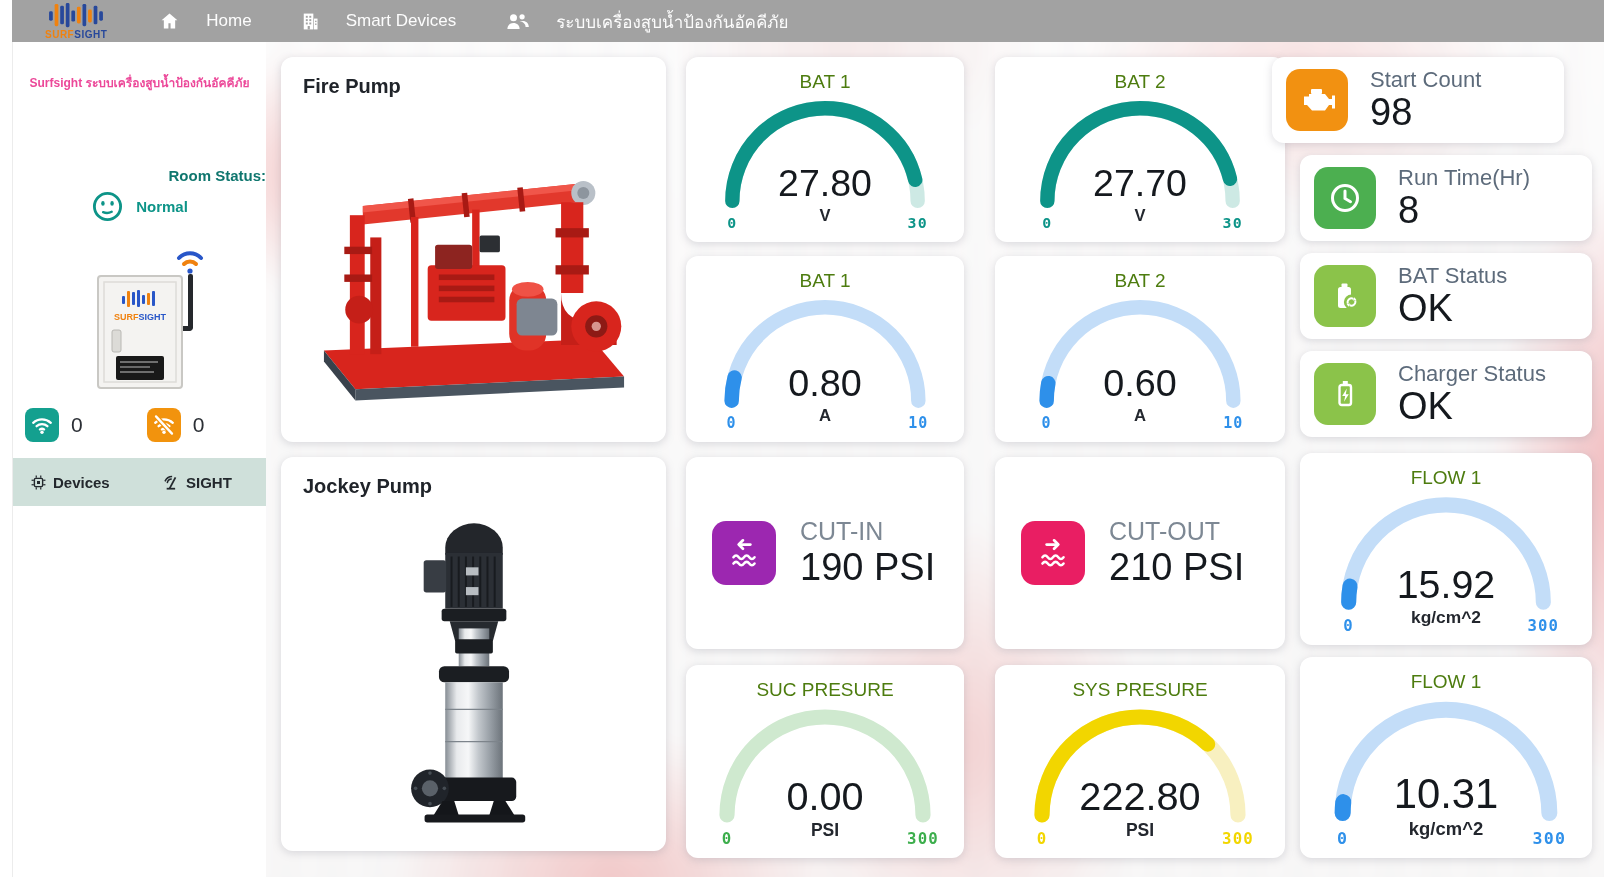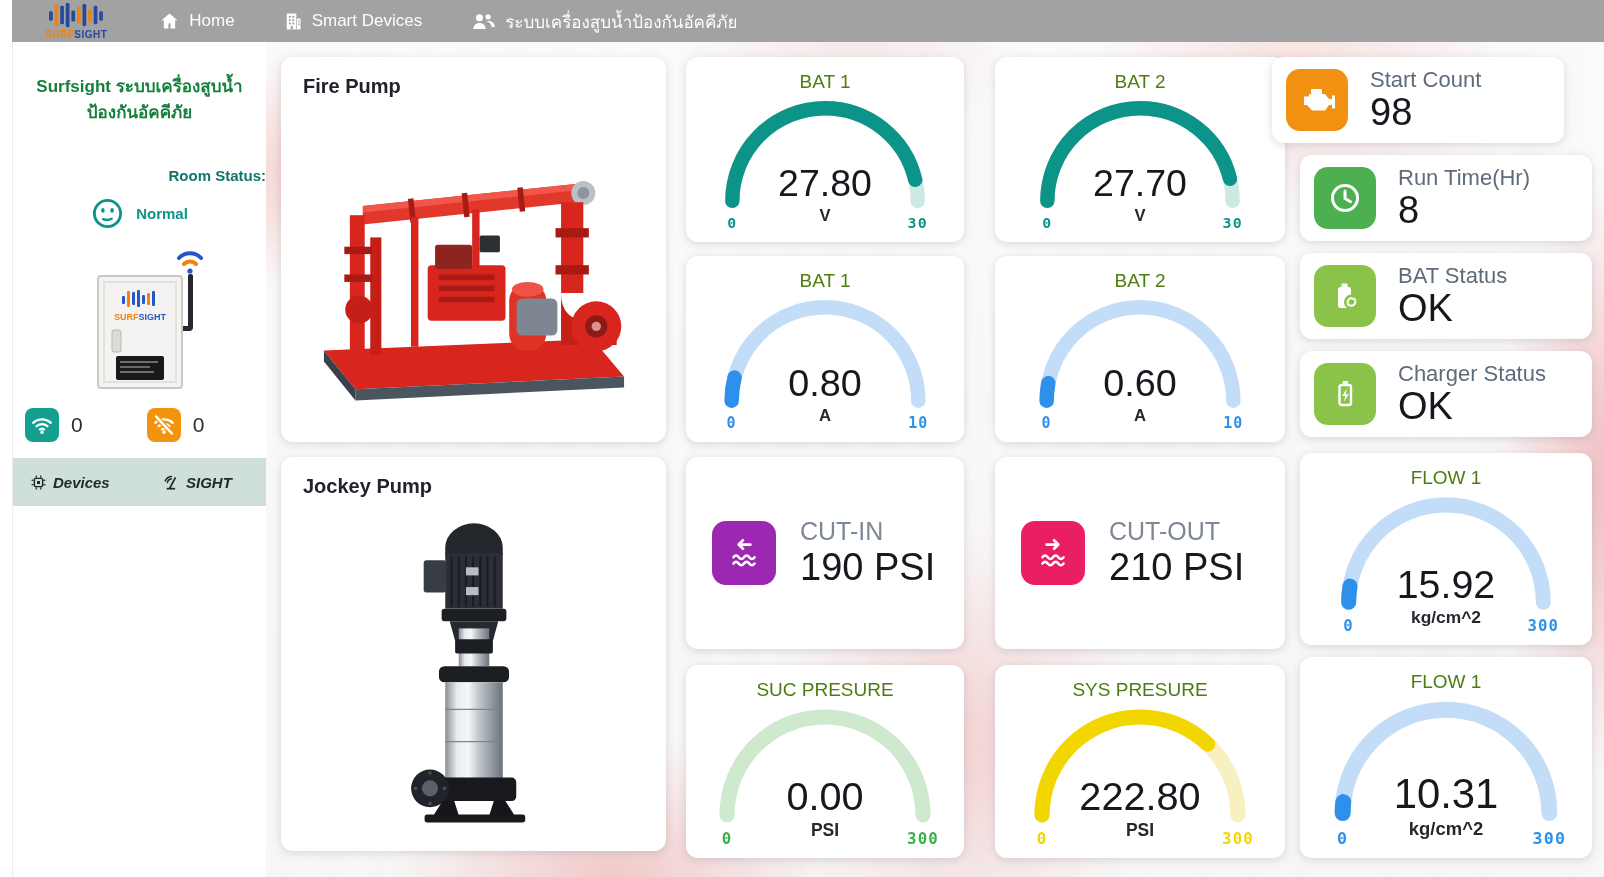--- a/index.html
+++ b/index.html
@@ -5,39 +5,39 @@
   html,body{margin:0;padding:0;background:#ffffff;}
   .app{position:relative;width:1604px;height:877px;overflow:hidden;background:#fff;
        font-family:"Liberation Sans","DejaVu Sans",sans-serif;-webkit-font-smoothing:antialiased;}
 
   
   .navbar{position:absolute;left:12px;top:0;width:1592px;height:42px;background:#a2a2a2;
           display:flex;align-items:center;z-index:30;}
   .nav-logo{display:flex;flex-direction:column;align-items:center;margin-left:33px;margin-right:28px;cursor:pointer;}
   .nav-logo .brand{font-size:10px;font-weight:bold;letter-spacing:.5px;line-height:10px;margin-top:1px;}
   .brand .surf{color:#f0820f;} .brand .sight{color:#27489b;}
-  .nav-item{display:flex;align-items:center;gap:9px;color:#fdfdfd;font-size:17px;margin:0 24px;cursor:pointer;white-space:nowrap;}
+  .nav-item{display:flex;align-items:center;gap:26px;color:#fdfdfd;font-size:17px;margin:0 24px;cursor:pointer;white-space:nowrap;}
   .nav-item svg{display:block;}
 
   
   .sidebar{position:absolute;left:12px;top:42px;width:253px;height:835px;background:#fff;
            border-left:1px solid #ececec;z-index:20;}
-  .sb-title{position:absolute;top:32px;left:12px;width:229px;text-align:center;font-size:17px;
-            font-weight:600;color:#15803d;line-height:1.55;}
+  .sb-title{position:absolute;top:32px;left:12px;width:229px;text-align:center;font-size:12px;
+            font-weight:600;color:#ec4899;line-height:1.55;}
   .sb-room-label{position:absolute;top:125px;left:0;width:253px;text-align:right;font-size:15px;font-weight:bold;color:#0f766e;}
-  .sb-status{position:absolute;top:155px;left:0;width:253px;display:flex;justify-content:center;align-items:center;gap:12px;}
+  .sb-status{position:absolute;top:148px;left:0;width:253px;display:flex;justify-content:center;align-items:center;gap:12px;}
   .sb-status .status-text{font-size:15px;font-weight:600;color:#0d9488;}
   .sb-device-img{position:absolute;top:192px;left:0;width:253px;display:flex;justify-content:center;}
   .sb-wifi-row{position:absolute;top:366px;left:12px;width:229px;display:flex;align-items:center;}
   .wifi-badge{width:34px;height:34px;border-radius:8px;display:flex;align-items:center;justify-content:center;}
   .wifi-on{background:#14a08f;} .wifi-off{background:#f2930d;}
   .wifi-count{font-size:21px;color:#2b2f35;margin-left:12px;}
   .sb-table-head{position:absolute;top:416px;left:0px;width:253px;height:48px;background:#cfe0da;
                  display:flex;align-items:center;}
-  .sb-th{display:flex;align-items:center;gap:7px;font-size:15px;font-weight:bold;color:#23282d;font-style:italic;}
+  .sb-th{display:flex;align-items:center;gap:7px;font-size:15px;font-weight:bold;color:#23282d;}
   .sb-th.devices{margin-left:18px;width:128px;}
   .sb-th.rssi{margin-left:4px;}
   .sb-row{position:absolute;top:464px;left:0;width:253px;height:59px;border-bottom:1px solid #e6e6e6;
           display:flex;align-items:center;cursor:pointer;}
   .sb-row .dev-name{margin-left:14px;width:128px;font-size:14.5px;color:#3a3f45;line-height:1.4;}
   .sb-row .dev-rssi{margin-left:14px;}
 
   
   .main-bg{position:absolute;left:265px;top:42px;width:1339px;height:835px;overflow:hidden;background:#f5f4f4;}
   .bg-blur{position:absolute;left:-30px;top:-30px;right:-30px;bottom:-30px;filter:blur(12px);

